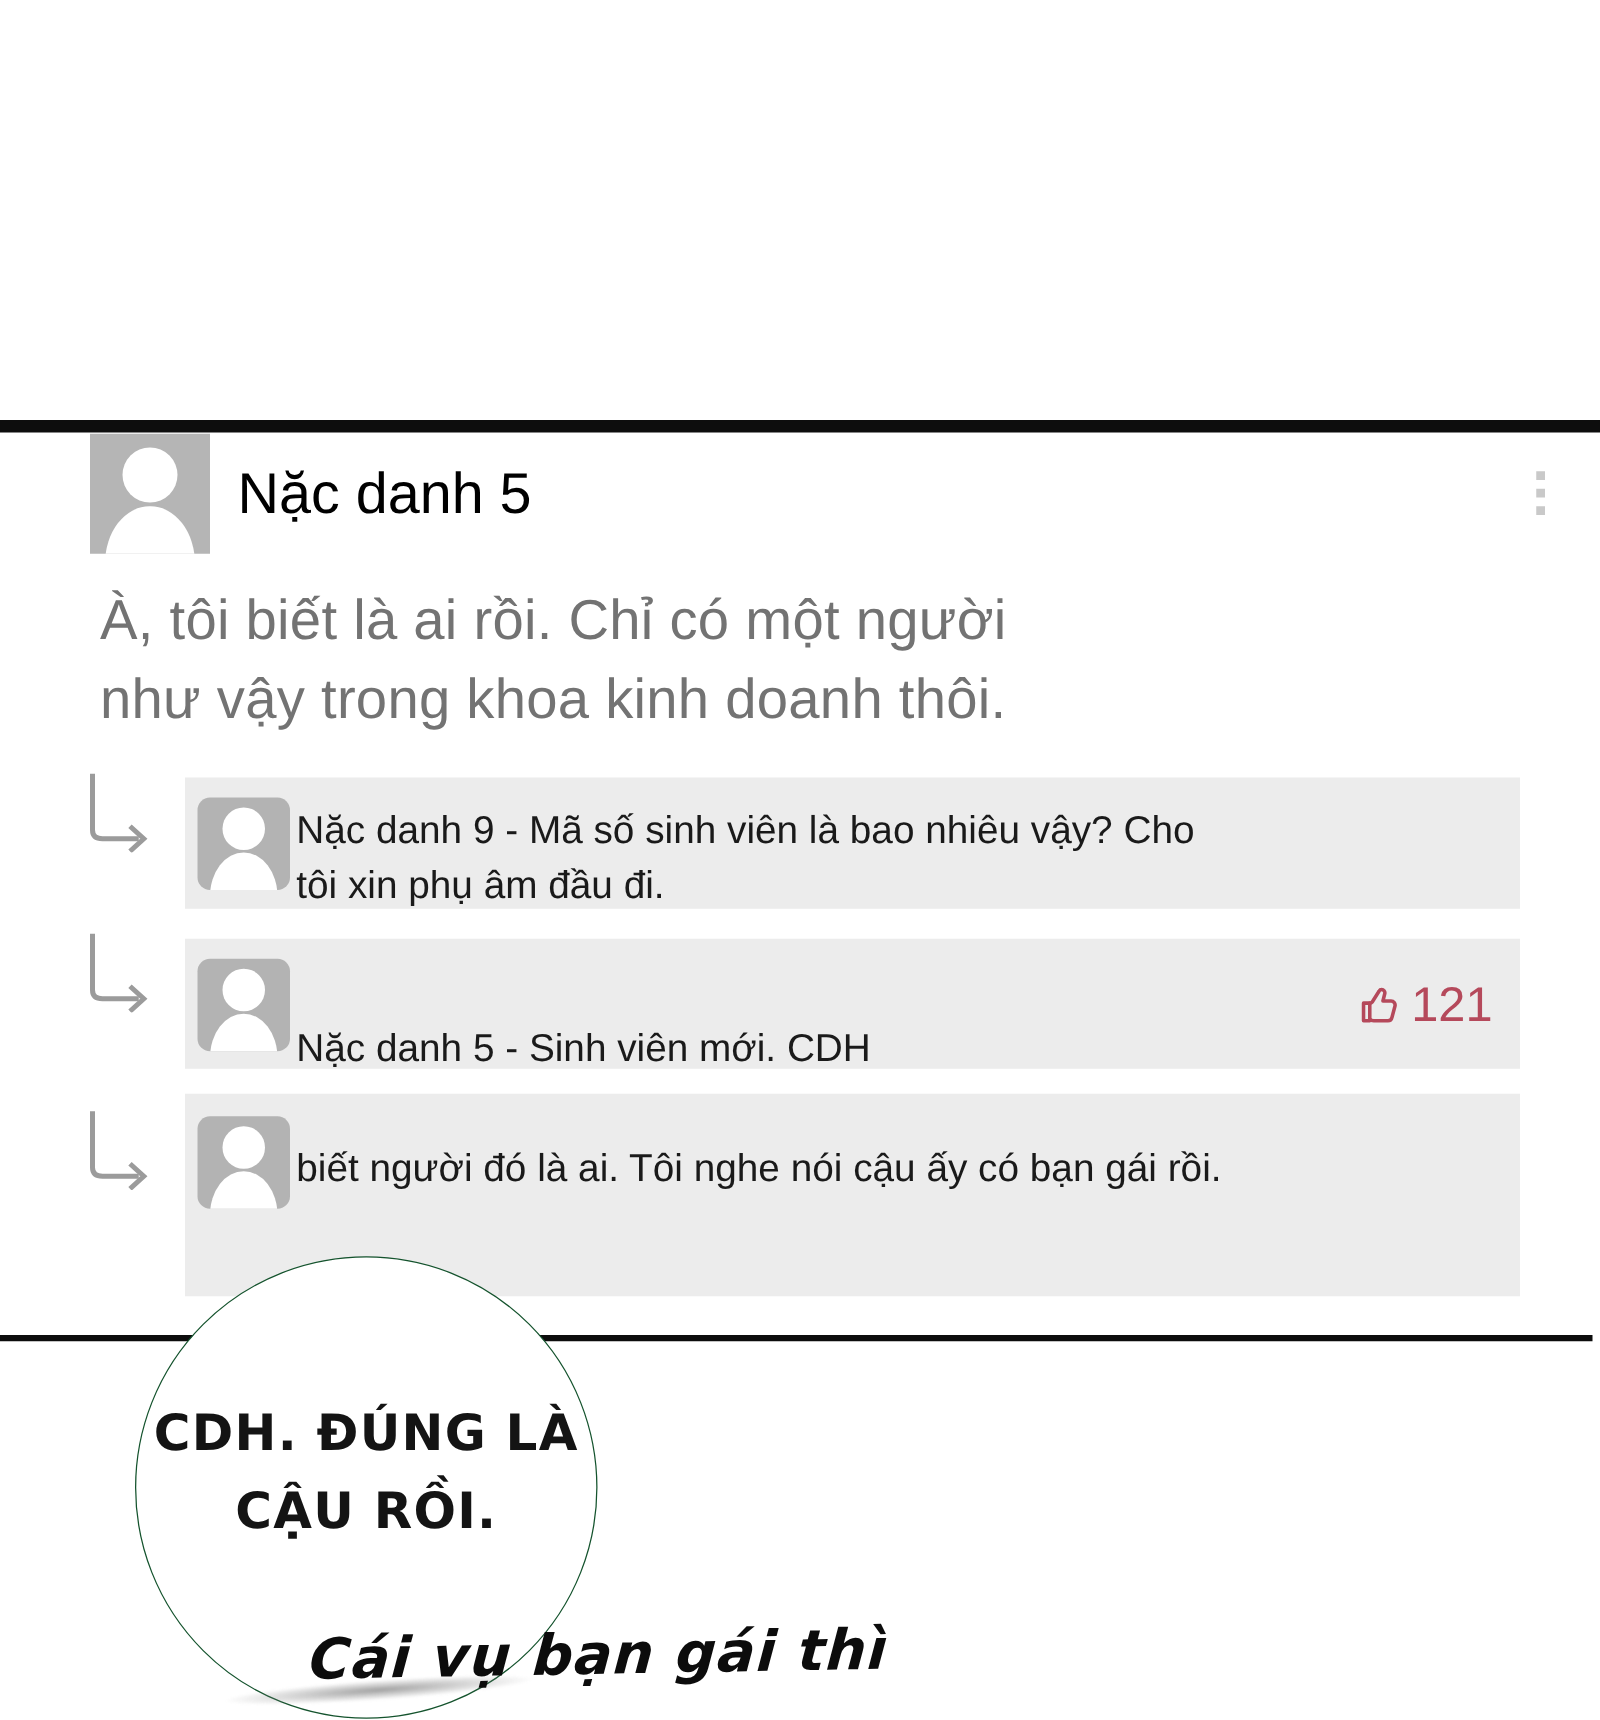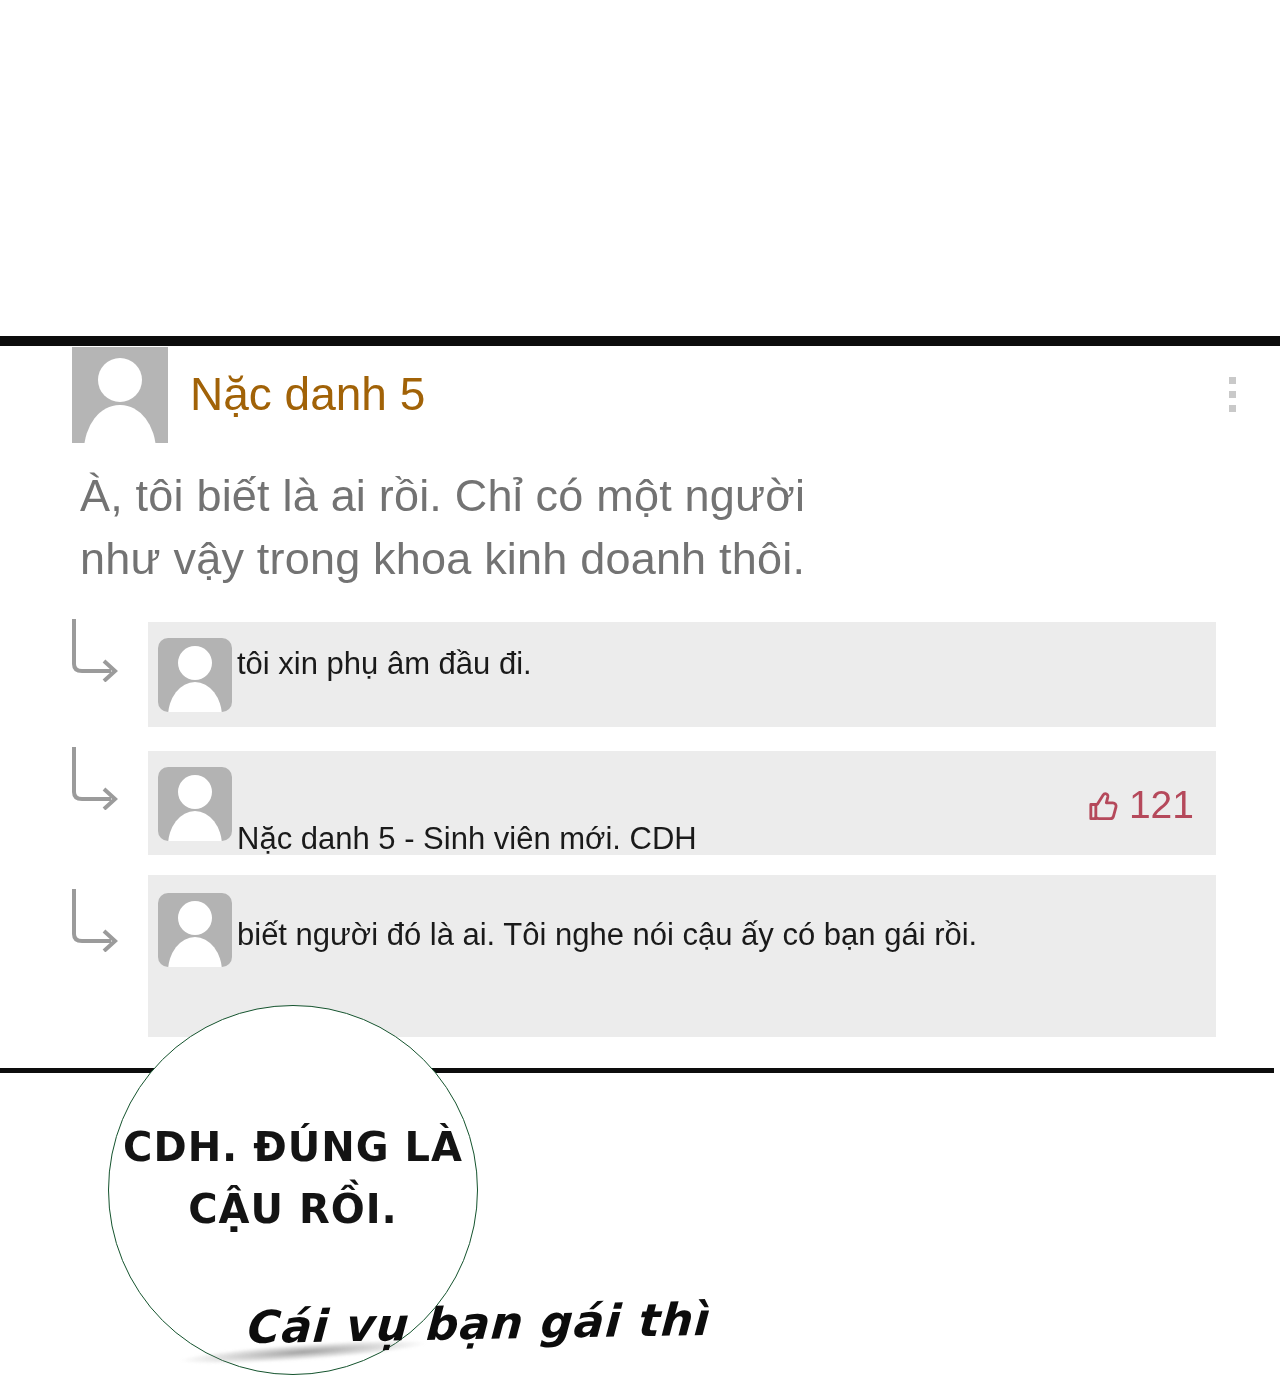--- a/index.html
+++ b/index.html
@@ -17,21 +17,21 @@
   .avatar { position:absolute; background:#b5b5b5; overflow:hidden; }
   .avatar::before { content:""; position:absolute; width:46%; height:46%;
     background:#fff; border-radius:50%; left:27%; top:11%; }
   .avatar::after { content:""; position:absolute; width:74%; height:48%;
     background:#fff; border-radius:50% 50% 0 0 / 100% 100% 0 0; left:13%; bottom:-8%; }
   .avatar.header-av { left:72px; top:347px; width:96px; height:96px; }
   .avatar.small { width:74px; height:74px; border-radius:10px; }
 
   .username {
     position:absolute; left:190px; top:366px;
-    font-size:46px; line-height:56px; color:#a16207;
+    font-size:46px; line-height:56px; color:#000000;
   }
 
   .kebab { position:absolute; left:1229px; top:377px; width:10px; cursor:pointer; }
   .kebab span { display:block; width:7px; height:7px; background:#c9c9c9; margin-bottom:7px; }
 
   .comment-body {
     position:absolute; left:80px; top:464px;
     font-size:45px; line-height:63px; color:#737373; letter-spacing:0.2px;
   }
 
@@ -48,21 +48,21 @@
   .reply-box .avatar.small { left:10px; top:16px; background:#b3b3b3; }
   .reply-box.r3 .avatar.small { top:18px; }
 
   .reply-text {
     position:absolute; left:89px; font-size:31px; line-height:44px; color:#1a1a1a;
   }
   .r1 .reply-text { top:20px; }
   .r2 .reply-text { top:30px;margin-top:36px; }
   .r3 .reply-text { top:38px; }
 
-  .like { position:absolute; right:22px; top:32px; display:flex; align-items:flex-end;
+  .like { position:absolute; right:22px; top:32px; display:flex; align-items:center;
     gap:4px; cursor:pointer; }
   .like svg { width:40px; height:40px; }
   .like-count { font-size:39px; color:#b5495b; }
 
   .speech-bubble {
     position:absolute; left:108px; top:1005px; width:370px; height:370px;
     background:#fff; border:1px solid #14532d; border-radius:50%; z-index:2;
     display:flex; flex-direction:column; align-items:center; justify-content:center;
   }
   .speech-bubble .bubble-text {
@@ -112,20 +112,21 @@
     <path d="M34 43 L45 53 L34 63" fill="none" stroke="#9b9b9b" stroke-width="4"></path>
   </svg>
   <svg class="reply-arrow a3" viewBox="0 0 52 64">
     <path d="M4 1 V46 Q4 53 12 53 H41" fill="none" stroke="#9b9b9b" stroke-width="4"></path>
     <path d="M34 43 L45 53 L34 63" fill="none" stroke="#9b9b9b" stroke-width="4"></path>
   </svg>
 
   <div class="reply-box r1">
     <div class="avatar small"></div>
     <div class="reply-text">
+      <div>Nặc danh 9 - Mã số sinh viên là bao nhiêu vậy? Cho</div>
       <div>tôi xin phụ âm đầu đi.</div>
     </div>
   </div>
 
   <div class="reply-box r2">
     <div class="avatar small"></div>
     <div class="reply-text">
       <div>Nặc danh 5 - Sinh viên mới. CDH</div>
     </div>
     <div class="like">

